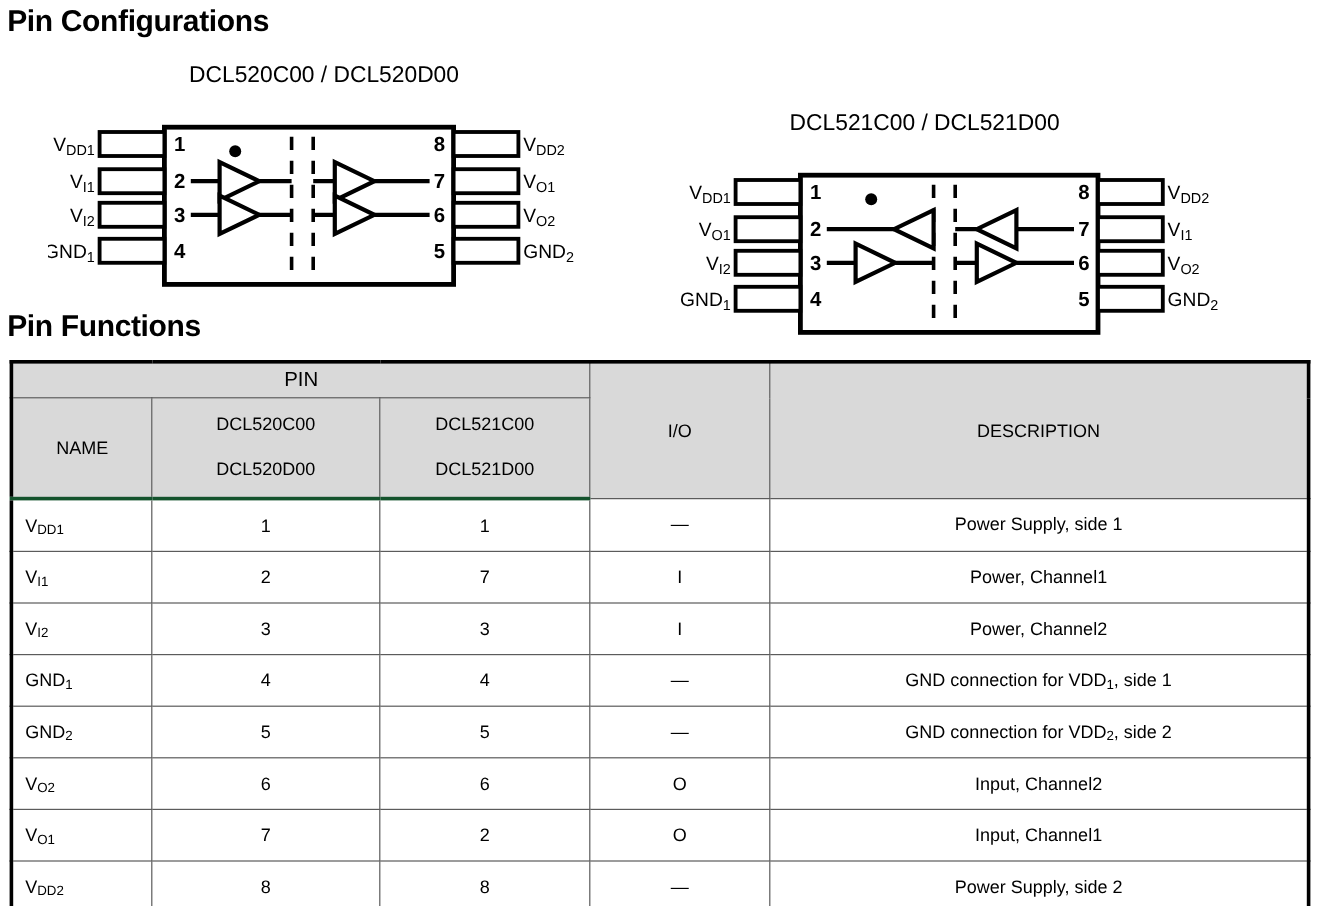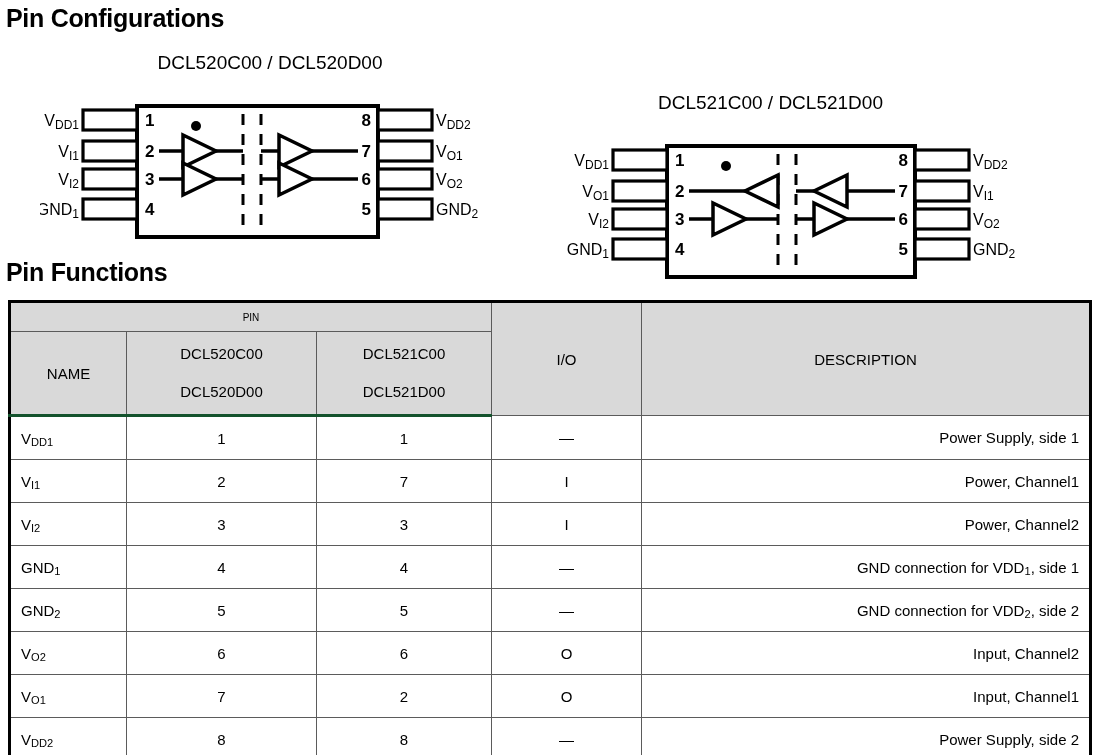--- a/index.html
+++ b/index.html
@@ -72,30 +72,30 @@
   }
   #pin-functions-table thead tr:last-child th { border-bottom: 3px solid #14532d; }
   #pin-functions-table tbody tr:first-child td { border-top: none; }
 
   .col-name  { width: 117px; }
   .col-p520  { width: 190px; }
   .col-p521  { width: 175px; }
   .col-io    { width: 150px; }
   .col-desc  { width: auto; }
 
-  th.pin-group { height: 28px; font-size: 10px; }
+  th.pin-group { height: 28px; font-size: 17px; }
   th.sub-head  { height: 82px; }
   th.sub-head .sub-line { display: block; line-height: 34px; }
   th.sub-head .sub-line.second { margin-top: 4px; }
 
   #pin-functions-table tbody td { height: 42px; }
   td.cell-name { text-align: left;   padding-left: 12px; }
   td.cell-pin  { text-align: center; }
   td.cell-io   { text-align: center; }
-  td.cell-desc { text-align: right;   padding-left: 12px; }
+  td.cell-desc { text-align: center;   padding-left: 12px; }
 
   sub { font-size: 0.74em; vertical-align: baseline; position: relative; top: 0.24em; }
 </style>
 </head>
 <body>
 
 <div class="section-heading" id="heading-pin-config">Pin Configurations</div>
 
 <div class="diagram" id="diagram-520">
   <div class="diagram-title">DCL520C00 / DCL520D00</div>

